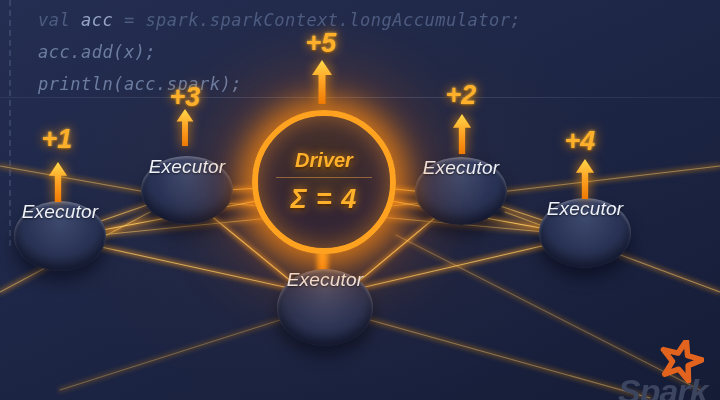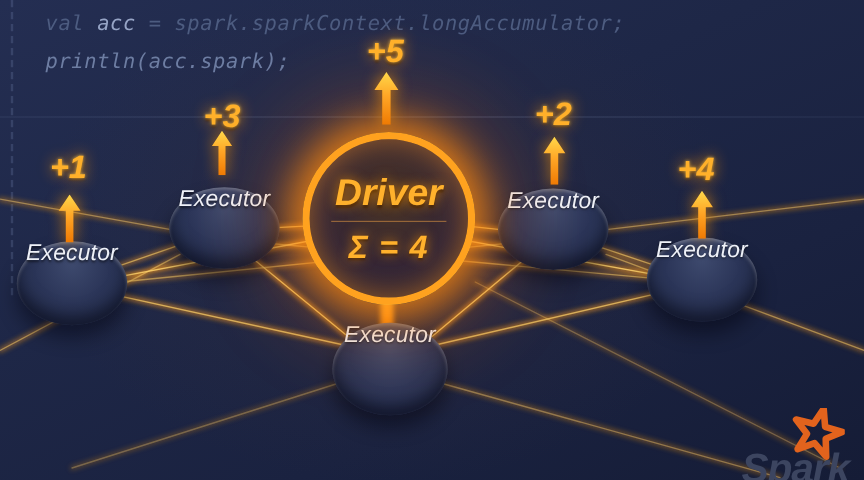--- a/index.html
+++ b/index.html
@@ -39,21 +39,21 @@
   .pos-e4{left:539px;top:198px;width:92px;height:70px;}
   .pos-e5{left:277px;top:269px;width:96px;height:77px;}
   .driver{
     position:absolute;z-index:4;left:252px;top:110px;width:144px;height:144px;border-radius:50%;
     border:6px solid #ffa21f;box-sizing:border-box;
     display:flex;flex-direction:column;align-items:center;justify-content:center;
     background:radial-gradient(circle at 50% 38%, #4a3424 0%, #322536 55%, #221d2e 100%);
     box-shadow:0 0 28px 10px rgba(255,140,15,.75), 0 0 70px 26px rgba(255,110,0,.32),
                inset 0 0 26px rgba(255,150,30,.55);
   }
-  .driver-title{font-size:31px;font-weight:bold;color:#ffb12c;
+  .driver-title{font-size:20px;font-weight:bold;color:#ffb12c;
     text-shadow:0 0 10px rgba(255,150,0,.8),0 2px 2px rgba(40,15,0,.7);}
   .driver-div{width:96px;height:1px;margin:5px 0 6px 0;background:rgba(255,170,70,.45);}
   .driver-sum{font-size:27px;font-weight:bold;color:#ffb12c;letter-spacing:1px;
     text-shadow:0 0 10px rgba(255,150,0,.8),0 2px 2px rgba(40,15,0,.7);}
   
   .inc-label{position:absolute;z-index:5;transform:translateX(-50%);
     font-size:27px;font-weight:bold;color:#ffb02a;
     text-shadow:0 0 12px rgba(255,150,0,.95),0 0 3px rgba(255,210,90,.9),0 2px 2px rgba(40,15,0,.65);}
   .arrow{position:absolute;z-index:5;transform:translateX(-50%);
     filter:drop-shadow(0 0 6px rgba(255,150,0,.8));}
@@ -61,21 +61,21 @@
   .logo{position:absolute;z-index:2;left:612px;top:340px;width:110px;height:60px;}
   .logo-text{position:absolute;left:6px;top:32px;font-size:34px;font-weight:bold;
     letter-spacing:-1px;color:#3c4560;}
   .logo-star{position:absolute;left:48px;top:0;}
 </style>
 </head>
 <body>
 
 <div id="stage">
 
-  <div class="code"><div class="code-line"><span class="tok-dim">val </span><span class="tok-bright">acc</span><span class="tok-dim"> = spark.sparkContext.longAccumulator;</span></div><div class="code-line"><span class="tok-mid">println(acc.spark);</span></div></div>
+  <div class="code"><div class="code-line"><span class="tok-dim">val </span><span class="tok-bright">acc</span><span class="tok-dim"> = spark.sparkContext.longAccumulator;</span></div><div class="code-line"><span class="tok-mid">acc.add(x);</span></div><div class="code-line"><span class="tok-mid">println(acc.spark);</span></div></div>
   <div class="hline"></div>
   <div class="vdash"></div>
 
   <svg id="mesh" width="720" height="400">
     <defs>
       <filter id="glow" x="-40%" y="-40%" width="180%" height="180%">
         <feGaussianBlur stdDeviation="2.4"></feGaussianBlur>
       </filter>
       <linearGradient id="arrowGrad" x1="0" y1="0" x2="0" y2="1">
         <stop offset="0" stop-color="#ffd84a"></stop>

